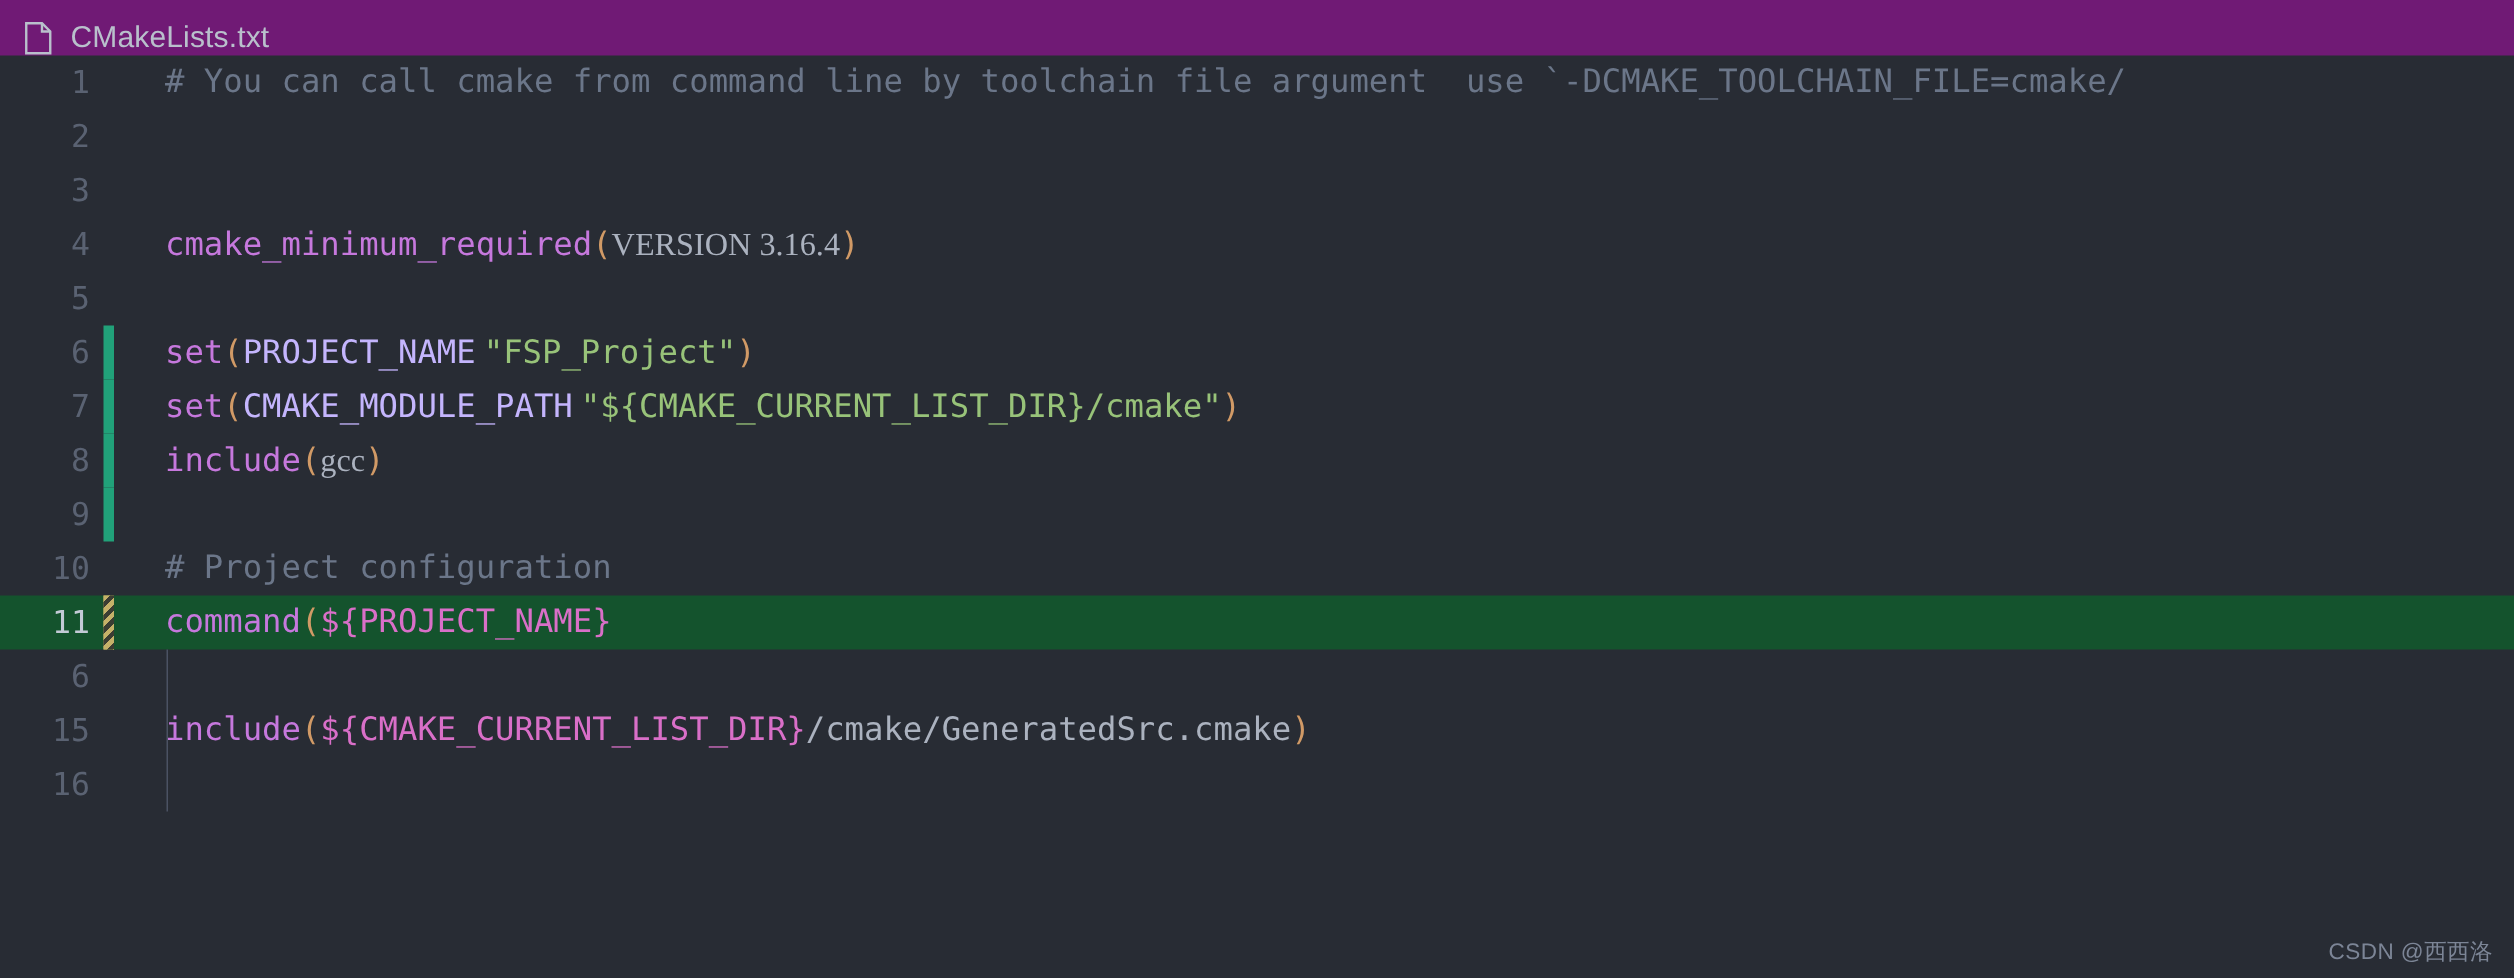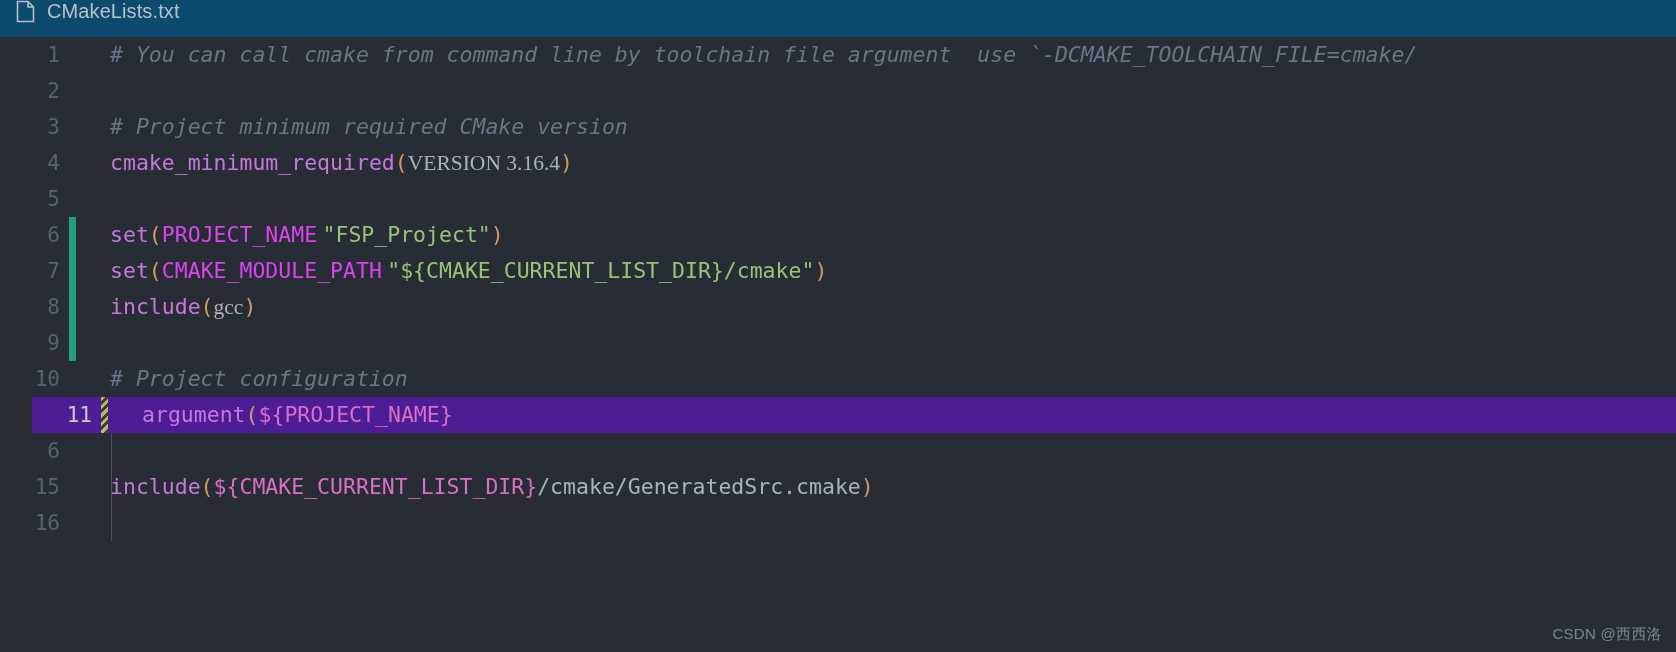--- a/index.html
+++ b/index.html
@@ -19,23 +19,23 @@
     width: 1676px;
     height: 652px;
     background: #282c34;
     overflow: hidden;
   }
 
   
   .tab-bar {
     height: 37px;
     display: flex;
-    align-items: flex-start;
+    align-items: flex-end;
     padding-left: 16px;
-    background: #0c4a6e;
+    background: #701a75;
     box-sizing: border-box;
   }
   .file-icon {
     width: 19px;
     height: 23px;
     margin-right: 12px;
     flex: 0 0 auto;
     display: block;
   }
   .tab-title {
@@ -52,21 +52,21 @@
     height: 615px;
   }
 
   .row {
     position: relative;
     height: 36px;
     line-height: 36px;
     white-space: pre;
     font-size: 21.5px;
   }
-  .row.active { background: #4c1d95; margin-left: 32px; }
+  .row.active { background: #14532d; }
 
   .gutter {
     position: absolute;
     left: 0;
     top: 0;
     width: 60px;
     height: 36px;
     text-align: right;
     color: #5a6272;
     font-size: 21px;
@@ -101,24 +101,24 @@
 
   
   .indent-guide {
     position: absolute;
     left: 111px;
     width: 1px;
     background: #4b5263;
   }
 
   
-  .t-comment  { color: #6b7689; font-style: italic; }
+  .t-comment  { color: #6b7689; }
   .t-func     { color: #c678dd; }
   .t-paren    { color: #d19a66; }
-  .t-var      { color: #d946ef; }
+  .t-var      { color: #c4b5fd; }
   .t-string   { color: #98c379; }
   .t-plain    { color: #abb2bf; font-family: Liberation Serif, serif; }
   .t-subst    { color: #d96fc8; }
   .t-path     { color: #abb2bf; }
 
   
   .watermark {
     position: absolute;
     right: 14px;
     bottom: 8px;
@@ -139,29 +139,29 @@
     <svg class="file-icon" viewBox="0 0 19 23">
       <path d="M1.5 1.5 H12 L17.5 7 V21.5 H1.5 Z" fill="none" stroke="#b9c0cc" stroke-width="1.6"></path>
       <path d="M12 1.5 V7 H17.5" fill="none" stroke="#b9c0cc" stroke-width="1.6"></path>
     </svg>
     <span class="tab-title">CMakeLists.txt</span>
   </div>
 
   <div class="code-area" id="code-area">
       <div class="row"><div class="gutter">1</div><div class="code"><span class="t-comment"># You can call cmake from command line by toolchain file argument  use `-DCMAKE_TOOLCHAIN_FILE=cmake/</span></div></div>
       <div class="row"><div class="gutter">2</div><div class="code"></div></div>
-      <div class="row"><div class="gutter">3</div><div class="code"><span class="t-comment"># Project minimum required CMake version</span></div></div>
+      <div class="row"><div class="gutter">3</div></div>
       <div class="row"><div class="gutter">4</div><div class="code"><span class="t-func">cmake_minimum_required</span><span class="t-paren">(</span><span class="t-plain">VERSION 3.16.4</span><span class="t-paren">)</span></div></div>
       <div class="row"><div class="gutter">5</div><div class="code"></div></div>
       <div class="row"><div class="gutter">6</div><div class="marker added"></div><div class="code"><span class="t-func">set</span><span class="t-paren">(</span><span class="t-var">PROJECT_NAME</span><span class="t-plain"> </span><span class="t-string">"FSP_Project"</span><span class="t-paren">)</span></div></div>
       <div class="row"><div class="gutter">7</div><div class="marker added"></div><div class="code"><span class="t-func">set</span><span class="t-paren">(</span><span class="t-var">CMAKE_MODULE_PATH</span><span class="t-plain"> </span><span class="t-string">"${CMAKE_CURRENT_LIST_DIR}/cmake"</span><span class="t-paren">)</span></div></div>
       <div class="row"><div class="gutter">8</div><div class="marker added"></div><div class="code"><span class="t-func">include</span><span class="t-paren">(</span><span class="t-plain">gcc</span><span class="t-paren">)</span></div></div>
       <div class="row"><div class="gutter">9</div><div class="marker added"></div><div class="code"></div></div>
       <div class="row"><div class="gutter">10</div><div class="code"><span class="t-comment"># Project configuration</span></div></div>
-      <div class="row active"><div class="gutter">11</div><div class="marker modified"></div><div class="code"><span class="t-func">argument</span><span class="t-paren">(</span><span class="t-subst">${PROJECT_NAME}</span></div></div>
+      <div class="row active"><div class="gutter">11</div><div class="marker modified"></div><div class="code"><span class="t-func">command</span><span class="t-paren">(</span><span class="t-subst">${PROJECT_NAME}</span></div></div>
       <div class="row"><div class="gutter">6</div><div class="code"></div></div>
       <div class="row"><div class="gutter">15</div><div class="code"><span class="t-func">include</span><span class="t-paren">(</span><span class="t-subst">${CMAKE_CURRENT_LIST_DIR}</span><span class="t-path">/cmake/GeneratedSrc.cmake</span><span class="t-paren">)</span></div></div>
       <div class="row"><div class="gutter">16</div><div class="code"></div></div>
       <div class="indent-guide" style="top: 396px; height: 108px;"></div>
     </div>
 
   <div class="watermark">CSDN @西西洛</div>
 </div>
 
 </body></html>

